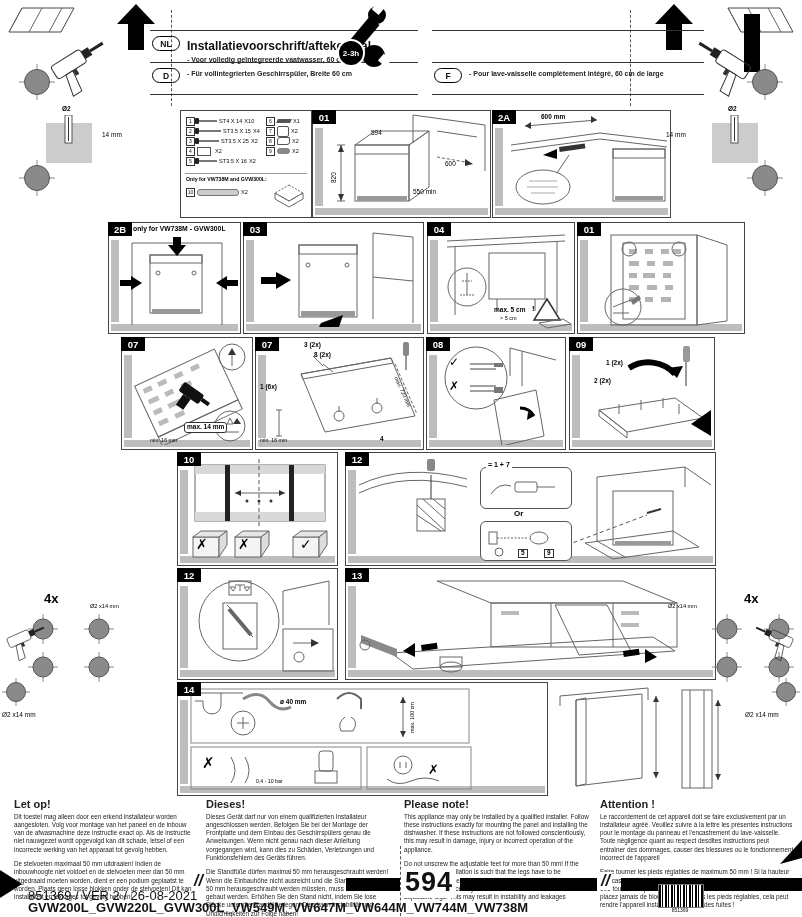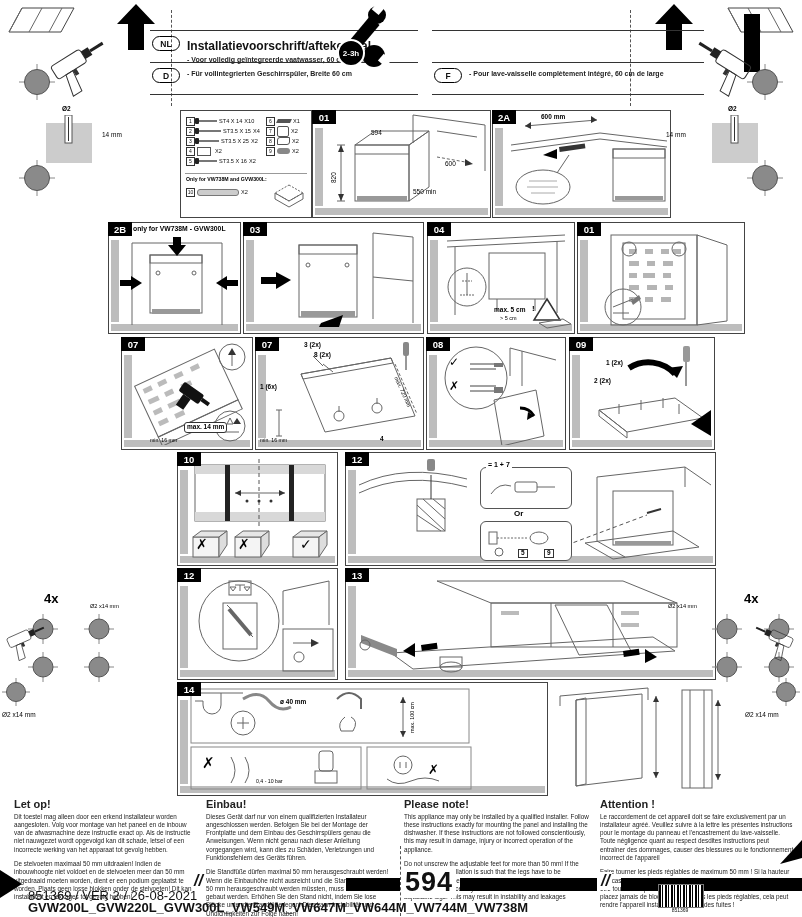--- a/index.html
+++ b/index.html
@@ -711,21 +711,21 @@
       <circle cx="14" cy="14" r="9.5" fill="#8a8a8a" stroke="#555"></circle>
     </svg>
   <span class="ann" style="left:745px;top:712px">Ø2 x14 mm</span>
 
   <div class="warn" style="left:14px;top:797px;width:184px">
     <h4>Let op!</h4>
     <p>Dit toestel mag alleen door een erkend installateur worden aangesloten. Volg voor montage van het paneel en de inbouw van de afwasmachine deze instructie exact op. Als de instructie niet nauwgezet wordt opgevolgd kan dit schade, letsel of een incorrecte werking van het apparaat tot gevolg hebben.</p>
     <p>De stelvoeten maximaal 50 mm uitdraaien! Indien de inbouwhoogte niet voldoet en de stelvoeten meer dan 50 mm uitgedraaid moeten worden, dient er een podium geplaatst te worden. Plaats geen losse blokken onder de stelvoeten! Dit kan instabiliteit en lekkages tot gevolg hebben!</p>
   </div>
   <div class="warn" style="left:206px;top:797px;width:190px">
-    <h4>Einbau!</h4>
+    <h4>Dieses!</h4>
     <p>Dieses Gerät darf nur von einem qualifizierten Installateur angeschlossen werden. Befolgen Sie bei der Montage der Frontplatte und dem Einbau des Geschirrspülers genau die Anweisungen. Wenn nicht genau nach dieser Anleitung vorgegangen wird, kann dies zu Schäden, Verletzungen und Funktionsfehlern des Geräts führen.</p>
     <p>Die Standfüße dürfen maximal 50 mm herausgeschraubt werden! Wenn die Einbauhöhe nicht ausreicht und die Standfüße weiter als 50 mm herausgeschraubt werden müssten, muss ein Podest gebaut werden. Erhöhen Sie den Stand nicht, indem Sie lose Blöcke unter die Standfüße legen! Dies kann Instabilität und Undichtigkeiten zur Folge haben!</p>
   </div>
   <div class="warn" style="left:600px;top:797px;width:196px">
     <h4>Attention !</h4>
     <p>Le raccordement de cet appareil doit se faire exclusivement par un installateur agréé. Veuillez suivre à la lettre les présentes instructions pour le montage du panneau et l'encastrement du lave-vaisselle. Toute négligence quant au respect desdites instructions peut entraîner des dommages, causer des blessures ou le fonctionnement incorrect de l'appareil</p>
     <p>Faire tourner les pieds réglables de maximum 50 mm ! Si la hauteur d'encastrement n'est pas suffisante, et que les pieds réglables doivent être tournés de plus de 50 mm, il convient d'installer une estrade. Ne placez jamais de blocs non fixés sous les pieds réglables, cela peut rendre l'appareil instable et entraîner des fuites !</p>
   </div>
   <div class="warn" style="left:404px;top:797px;width:188px">
     <h4>Please note!</h4>

